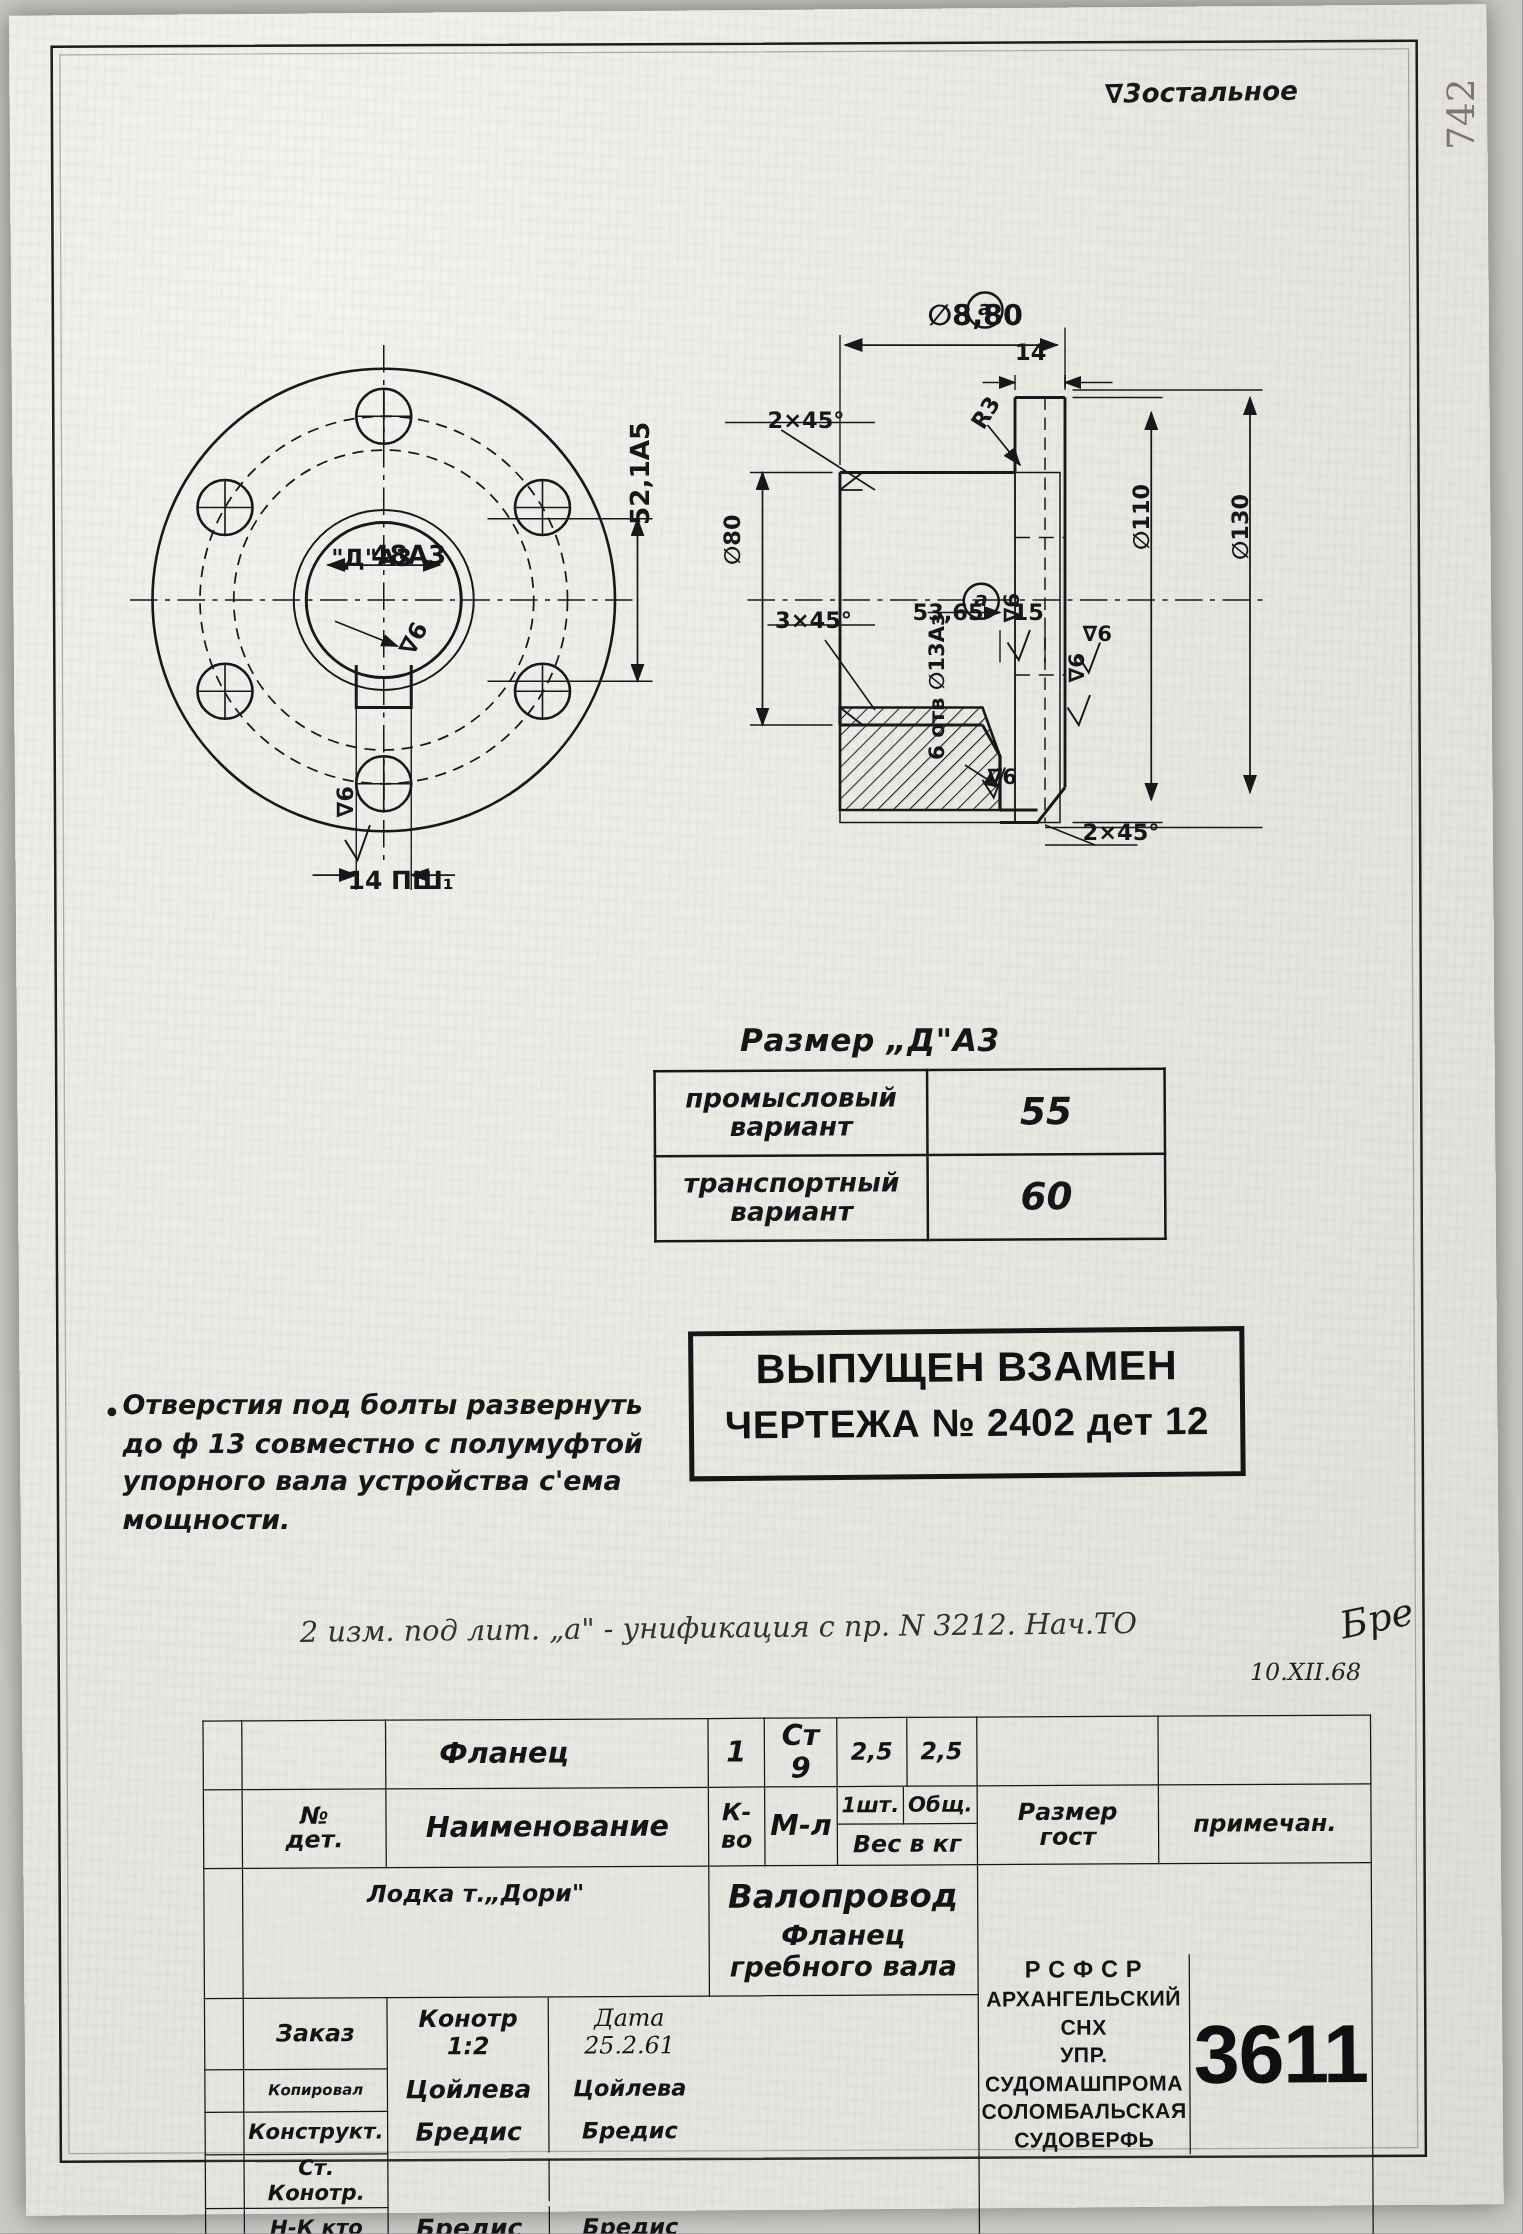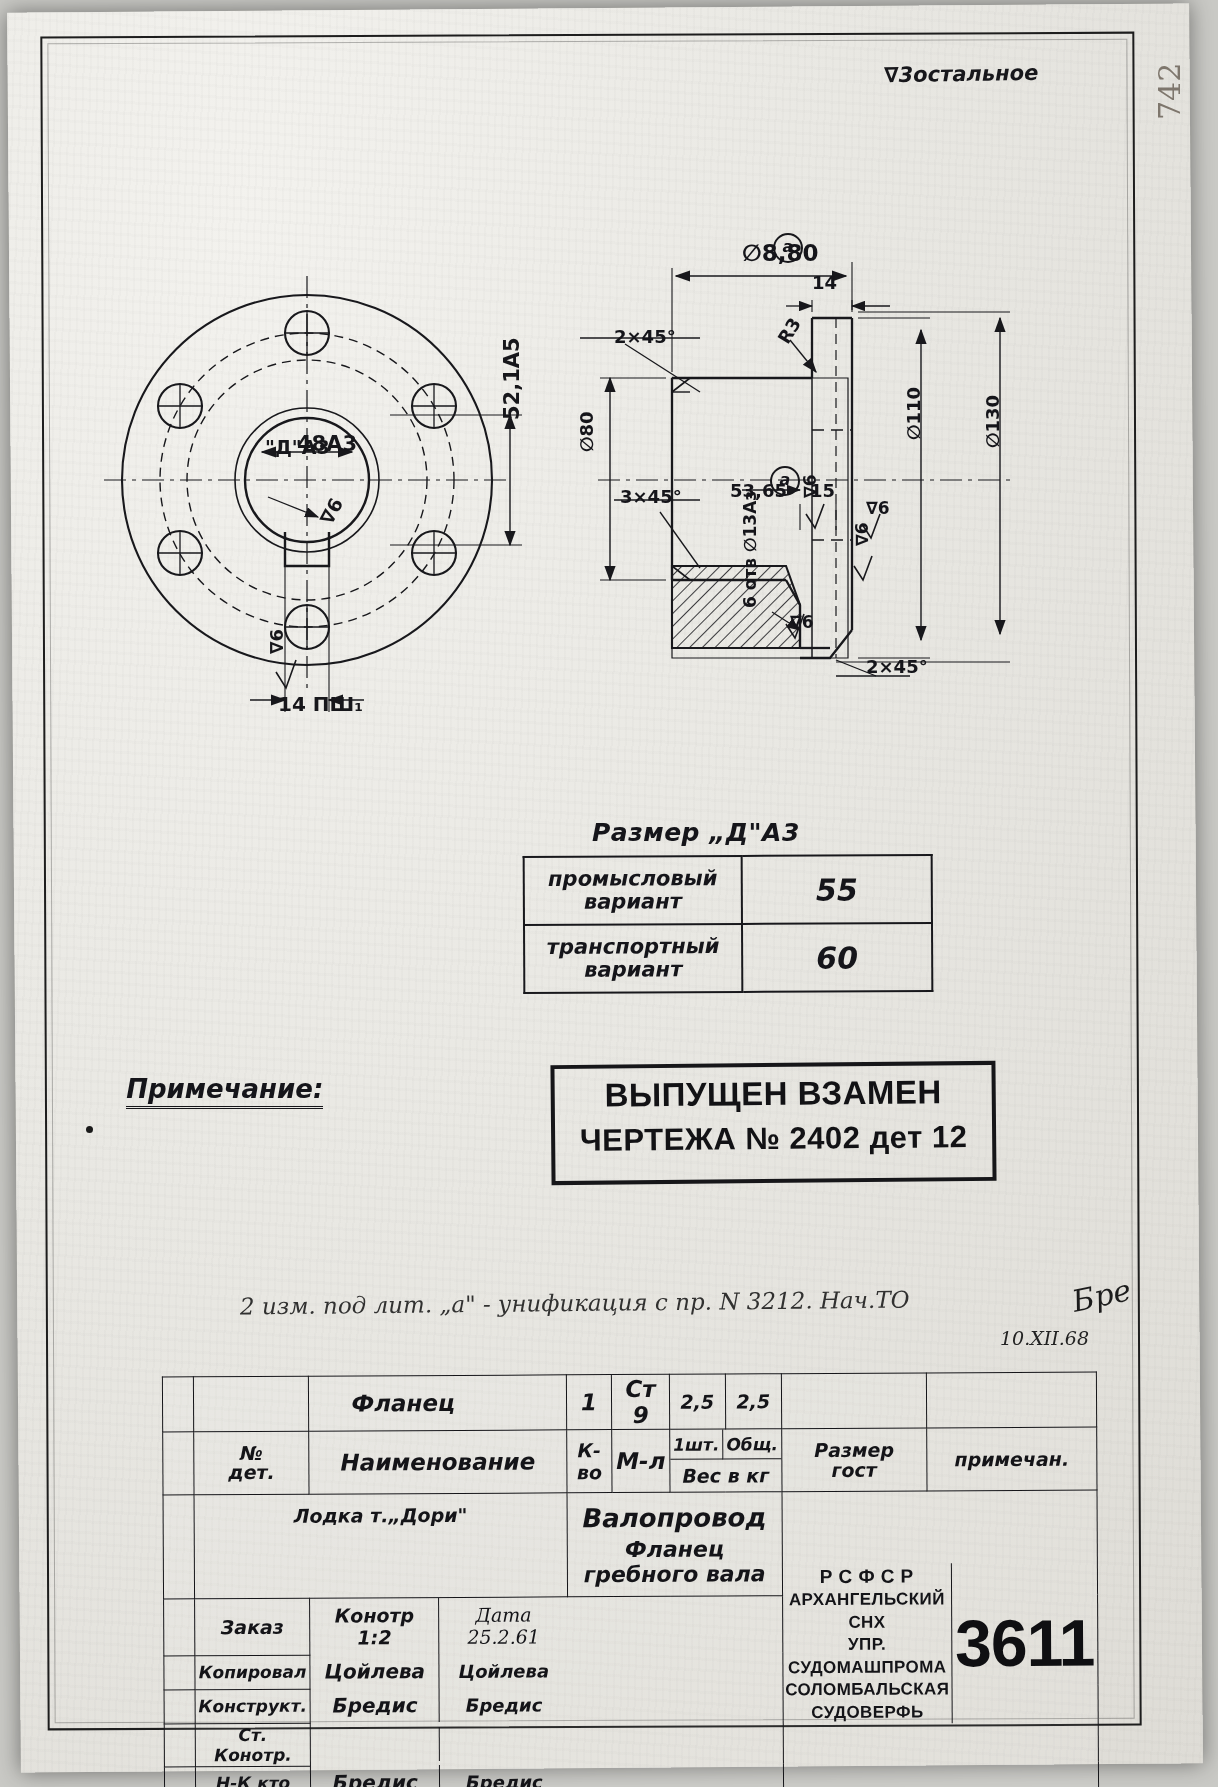--- a/index.html
+++ b/index.html
@@ -355,24 +355,22 @@
       <td class="val">55</td>
     </tr>
     <tr>
       <td class="lbl">транспортный
 вариант</td>
       <td class="val">60</td>
     </tr>
   </tbody>
     </table>
 
-  <div id="note-head" class="txt hand">
-    <span class="ul">Примечание:</span>
-  </div>
   <div id="note-bullet"></div>
+  <div id="note-body">Отверстия под болты развернуть до ф 13 совместно с полумуфтой упорного вала устройства с'ема мощности.</div>
 
   <div id="stamp">
     <div class="l1">ВЫПУЩЕН ВЗАМЕН</div>
     <div class="l2">ЧЕРТЕЖА № 2402 дет 12</div>
   </div>
 
   <div id="revision">2 изм. под лит. „а" - унификация с пр. N 3212.  Нач.ТО</div>
   <div id="signature-top">Бре</div>
   <div id="revision-date">10.XII.68</div>
 
@@ -471,21 +469,21 @@
             </td>
           </tr>
         </tbody>
             </table>
       </td>
       <td colspan="4" rowspan="4" style="border:none;border-right:1.9px solid #16161a;padding:0;vertical-align:top;"></td>
     </tr>
 
     <tr style="height:34px;">
       <td></td>
-      <td class="tb-m" style="font-size:17px;">Копировал</td>
+      <td class="tb-m" style="font-size:12px;">Копировал</td>
       <td style="padding:0;border:none;">
         <table style="border-collapse:collapse;width:100%;height:34px;">
           <tbody>
                 <tr>
             <td class="sig" style="border:1.9px solid #16161a;border-top:none;border-bottom:none;border-left:none;width:50%;">Цойлева</td>
             <td class="tb-m" style="border:none;width:50%;font-size:18px;">Цойлева</td>
           </tr>
         </tbody>
             </table>
       </td>

